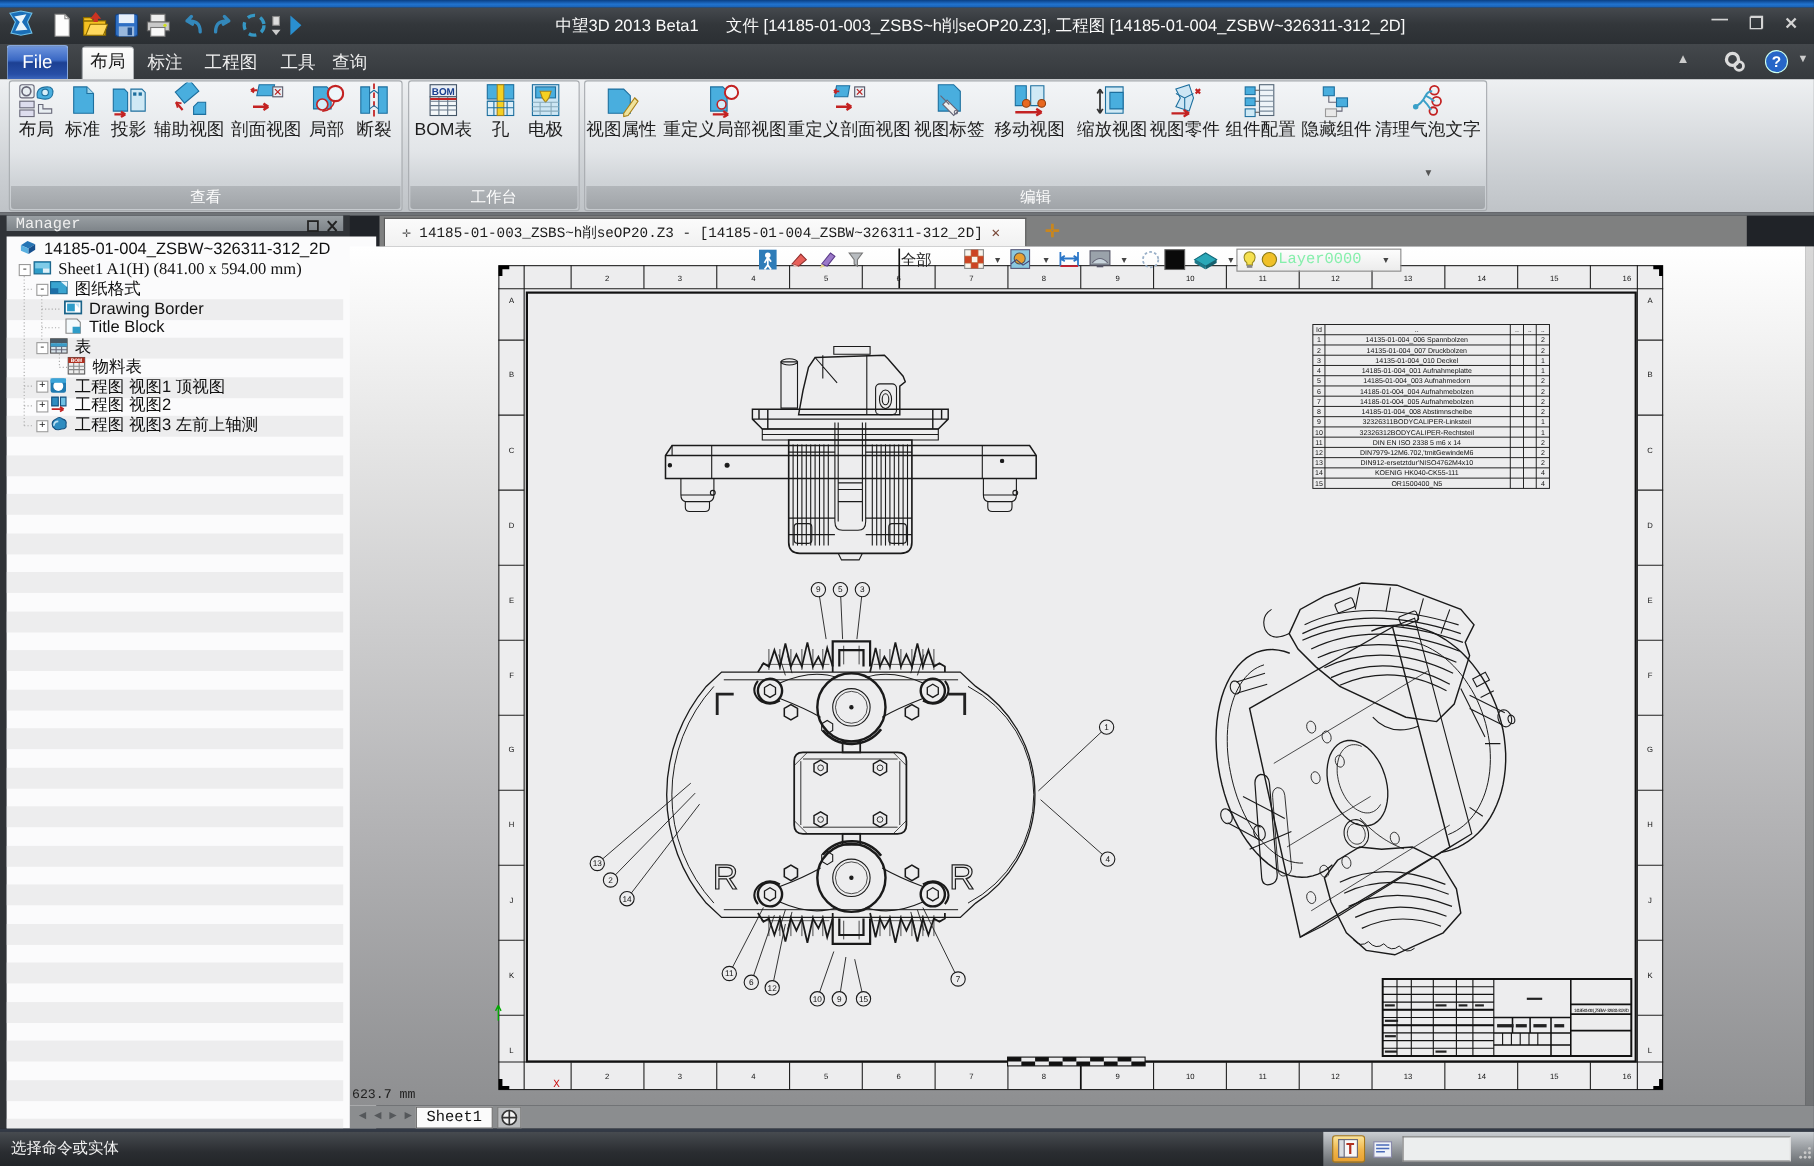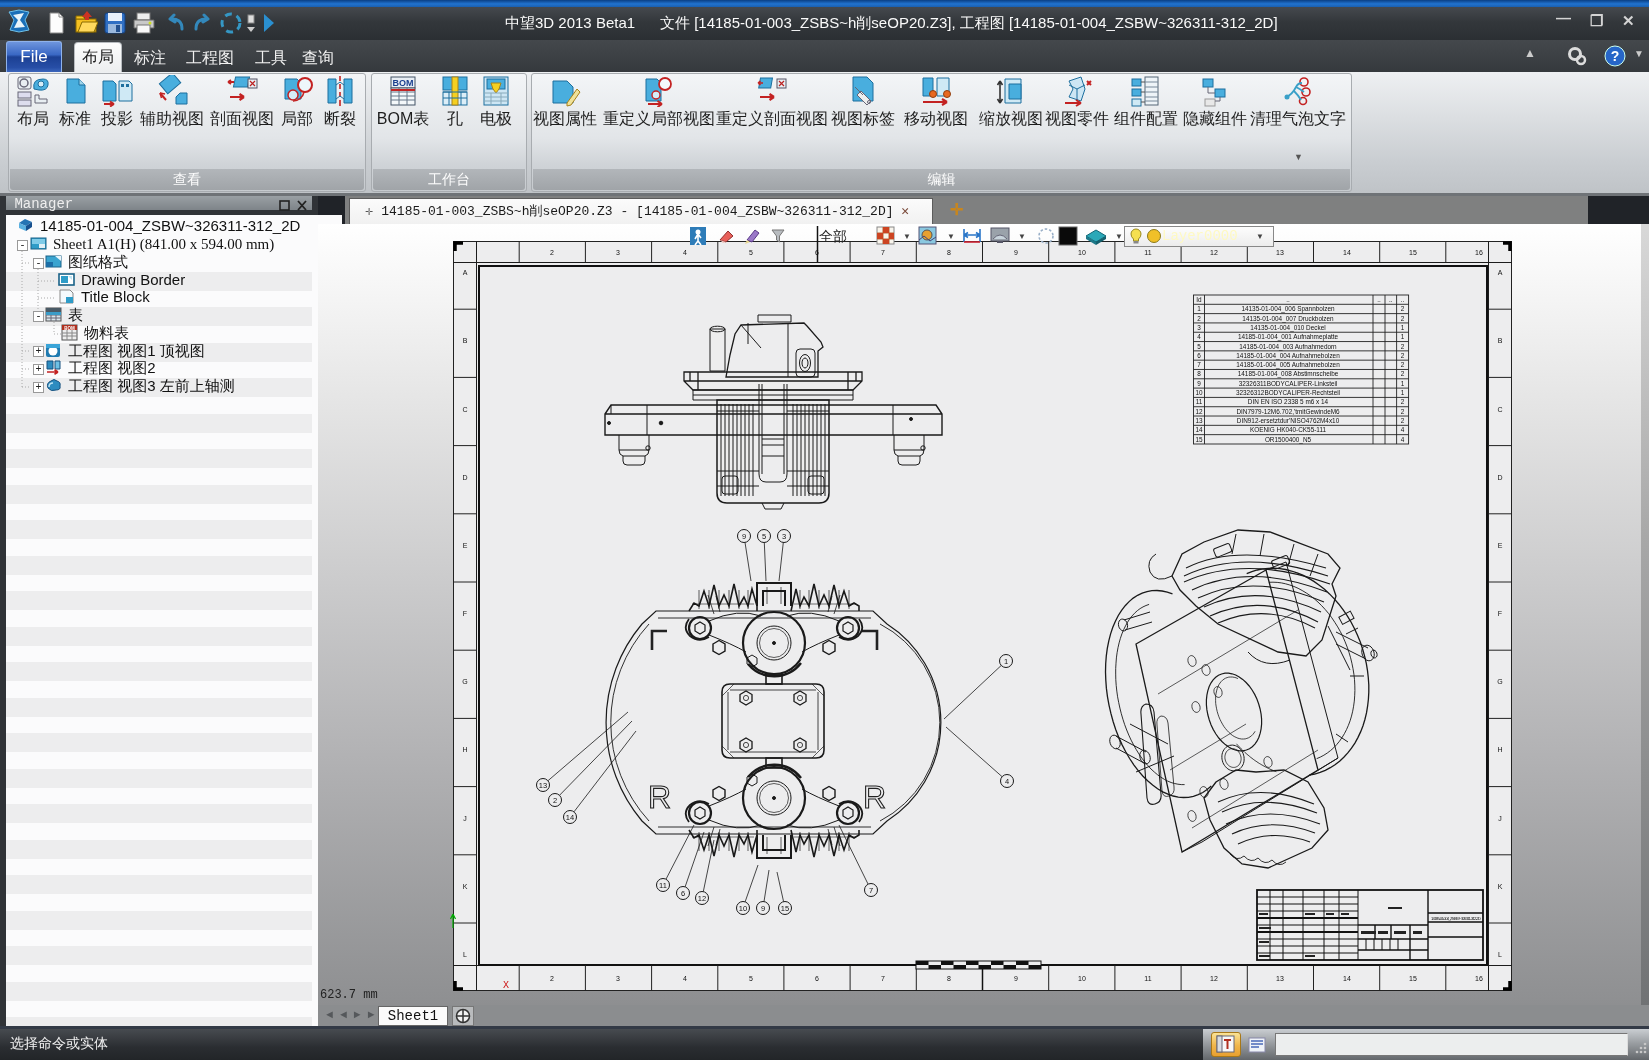--- a/index.html
+++ b/index.html
@@ -932,21 +932,21 @@
     </svg>
 <span style="position:absolute;left:797px;top:8px;font-size:8px;color:#444;">▼</span>
 <div style="position:absolute;left:806px;top:2px;width:150px;height:21px;background:linear-gradient(#fdfdfd,#ececec);border:1px solid #888;"></div>
 <svg style="position:absolute;left:810px;top:3px" width="16" height="18" viewBox="0 0 16 18">
       <path d="M8 2 a5 5 0 0 1 5 5 q0 3 -2.5 5 l0 2 h-5 l0 -2 q-2.5 -2 -2.5 -5 a5 5 0 0 1 5 -5 Z" fill="#f5e050" stroke="#998a20"></path>
       <rect x="5.5" y="14" width="5" height="2.5" fill="#888"></rect>
     </svg>
 <svg style="position:absolute;left:828px;top:4px" width="16" height="16" viewBox="0 0 16 16">
       <circle cx="8" cy="8" r="6.5" fill="#f0c028" stroke="#8a7a1a"></circle>
     </svg>
-<span style="position:absolute;left:844px;top:4px;font-size:14px;color:#fef9c3;font-family:'Liberation Mono',monospace;">Layer0000</span>
+<span style="position:absolute;left:844px;top:4px;font-size:14px;color:#86efac;font-family:'Liberation Mono',monospace;">Layer0000</span>
 <span style="position:absolute;left:938px;top:8px;font-size:8px;color:#444;">▼</span>
 </div>
 <div class="abs" id="sheettabs">
 <span style="position:absolute;left:6px;top:3px;color:#55585b;font-size:11px;letter-spacing:3px;">◄◄►►</span>
 <div id="sheet1tab">Sheet1</div>
 <div style="position:absolute;left:134px;top:1px;width:22px;height:20px;background:#b9bbbd;border:1px solid #777;">
 <svg width="20" height="18" viewBox="0 0 20 18">
         <circle cx="10" cy="9" r="6.5" fill="#f2f2f2" stroke="#333" stroke-width="1.5"></circle>
         <path d="M10 2.5 V15.5 M3.5 9 H16.5" stroke="#333" stroke-width="1.5"></path>
       </svg></div>

